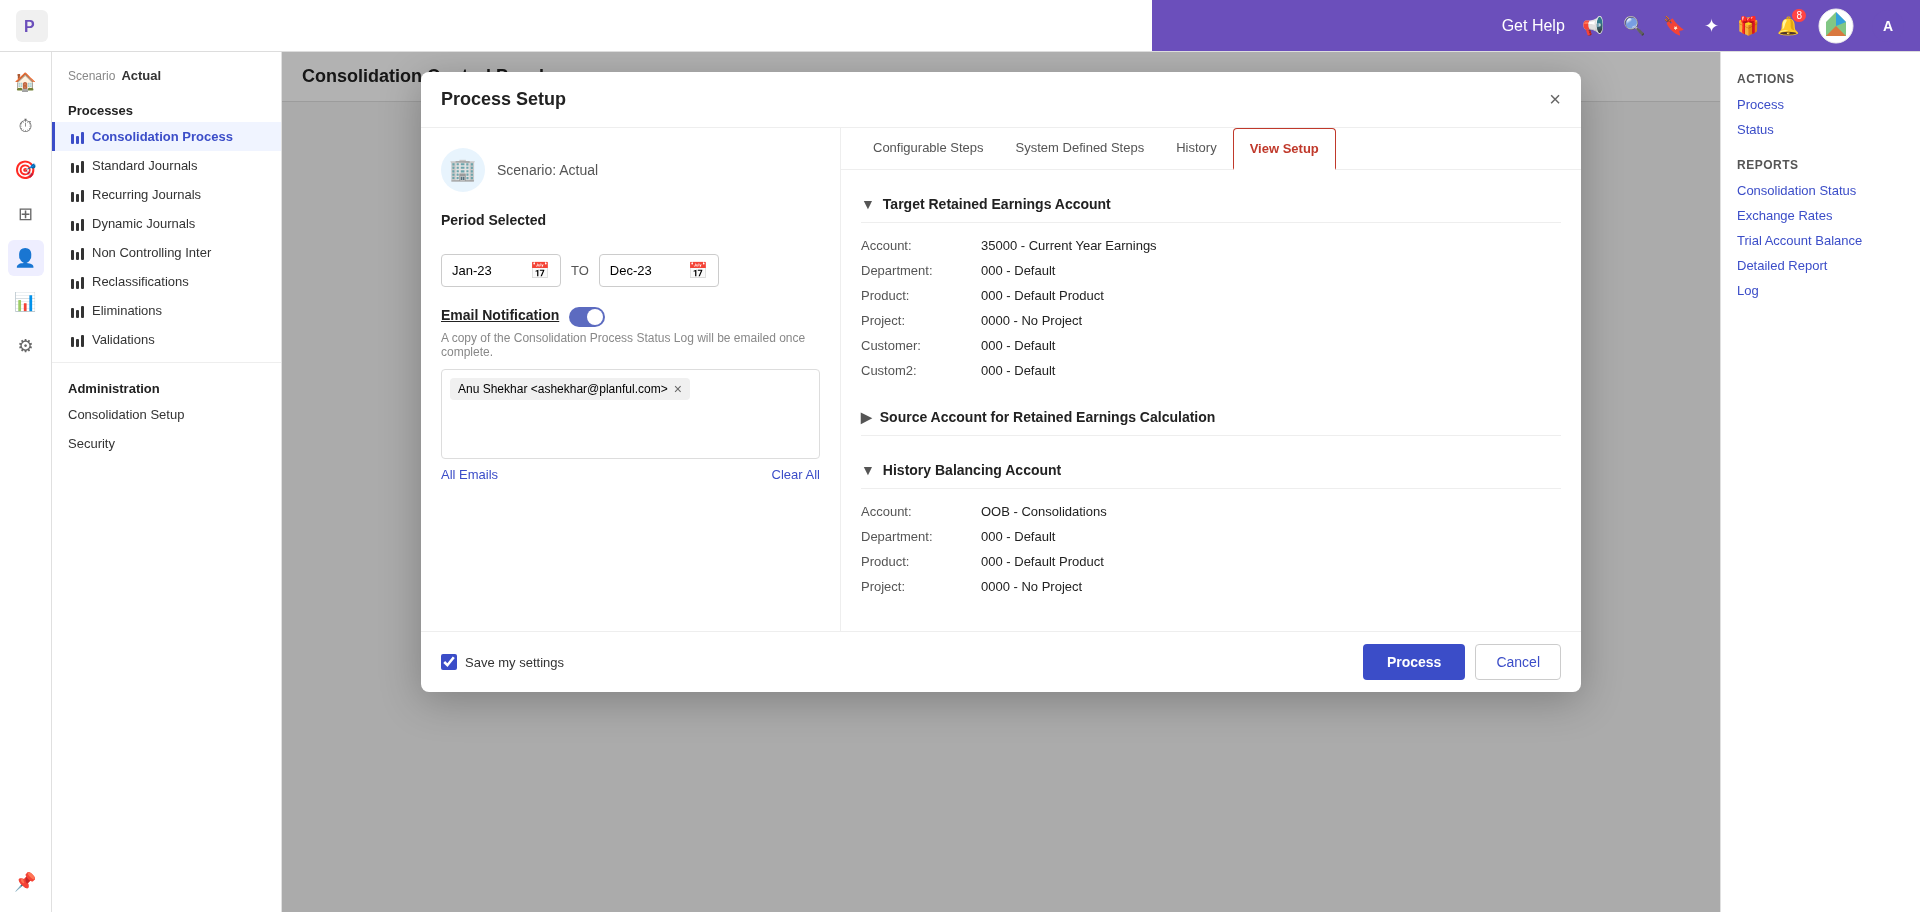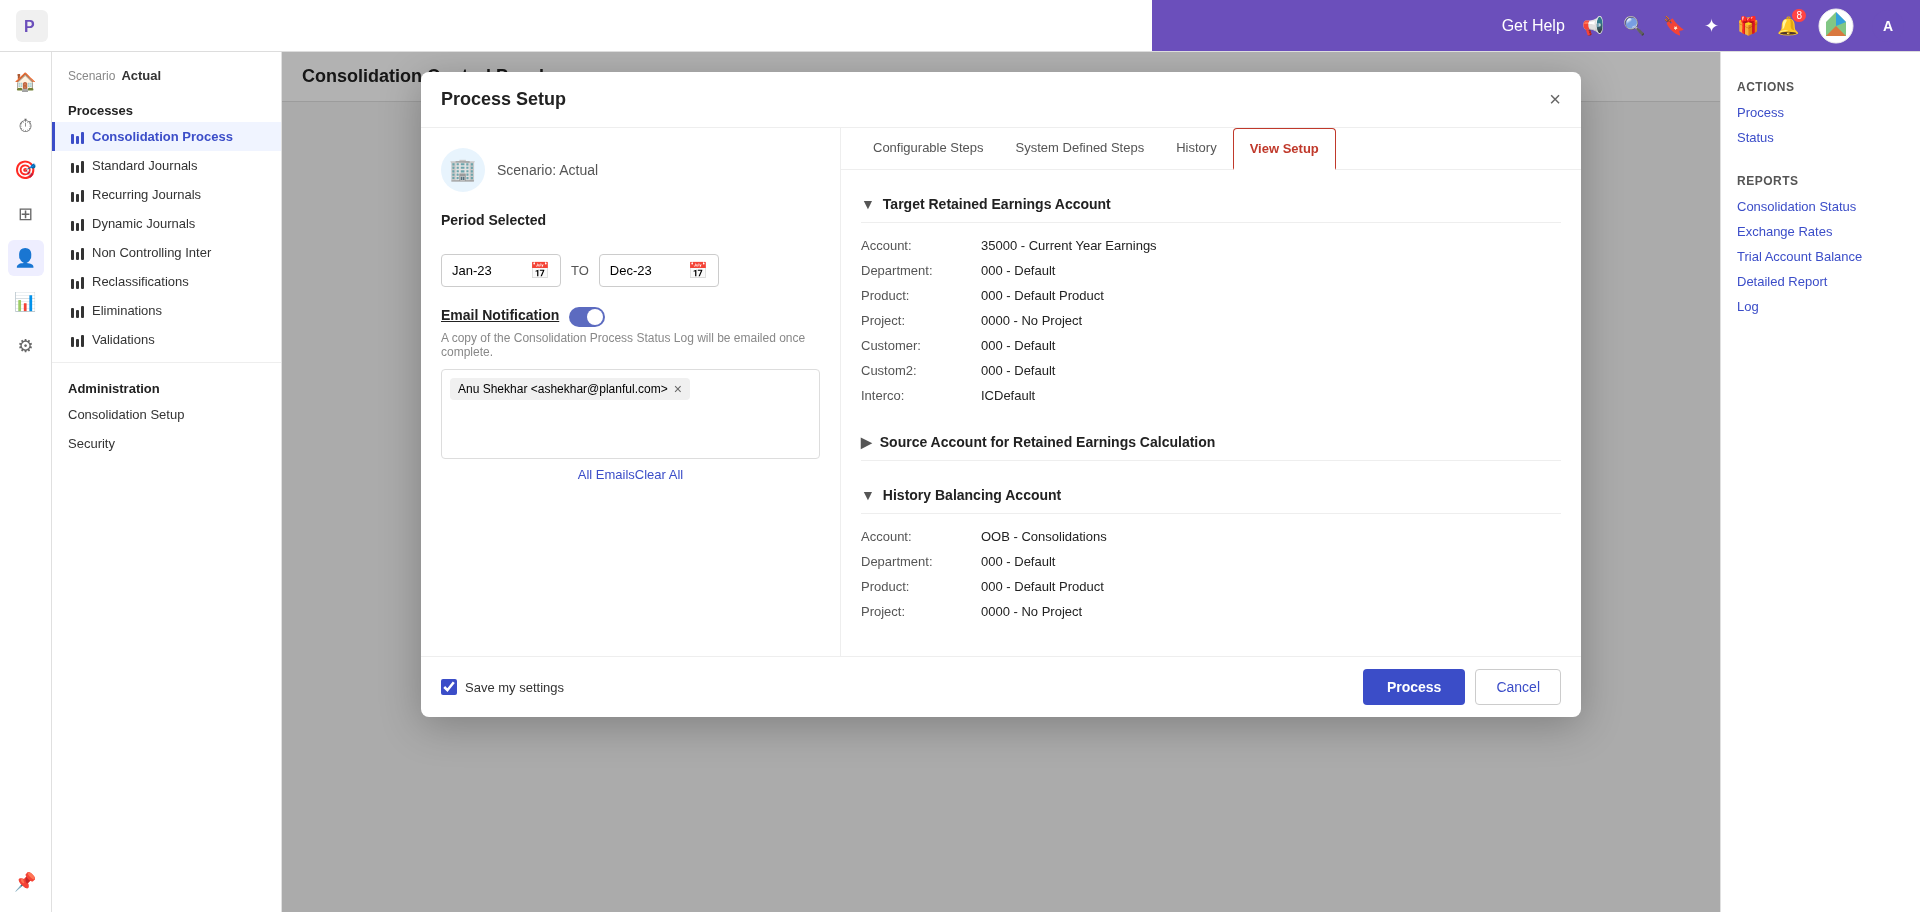--- a/index.html
+++ b/index.html
@@ -92,21 +92,21 @@
 
     
     .right-panel {
       width: 200px;
       background: #fff;
       border-left: 1px solid #e0e0e0;
       padding: 12px 0;
       display: flex;
       flex-direction: column;
     }
-    .right-panel-section { padding: 8px 16px; font-size: 13px; margin-top: 8px; }
+    .right-panel-section { padding: 8px 16px; font-size: 13px; }
     .right-panel-title { font-size: 12px; font-weight: 700; color: #555; text-transform: uppercase; letter-spacing: 0.5px; margin-bottom: 6px; }
     .right-panel-item { padding: 5px 0; color: #3b4dc8; cursor: pointer; font-size: 13px; }
 
     
     .modal-backdrop {
       position: absolute;
       top: 0; left: 0; right: 0; bottom: 0;
       background: rgba(0,0,0,0.3);
       z-index: 100;
       display: flex;
@@ -182,21 +182,21 @@
     .email-chip {
       display: inline-flex;
       align-items: center;
       background: #f0f0f0;
       border-radius: 4px;
       padding: 3px 8px;
       font-size: 12px;
       gap: 6px;
     }
     .chip-close { cursor: pointer; color: #666; font-size: 14px; }
-    .email-links { display: flex; justify-content: center; margin-top: 8px; }
+    .email-links { display: flex; justify-content: space-between; margin-top: 8px; }
     .email-link { color: #3b4dc8; font-size: 13px; cursor: pointer; }
 
     
     .modal-right {
       flex: 1;
       display: flex;
       flex-direction: column;
       overflow: hidden;
     }
     .modal-tabs {
@@ -497,24 +497,20 @@
                   <span class="data-val">0000 - No Project</span>
                 </div>
                 <div class="data-row">
                   <span class="data-key">Customer:</span>
                   <span class="data-val">000 - Default</span>
                 </div>
                 <div class="data-row">
                   <span class="data-key">Custom2:</span>
                   <span class="data-val">000 - Default</span>
                 </div>
-                <div class="data-row">
-                  <span class="data-key">Interco:</span>
-                  <span class="data-val">ICDefault</span>
-                </div>
               </div>
 
               <div class="section-block">
                 <div class="section-block-header">
                   <span class="chevron">▶</span>
                   <span>Source Account for Retained Earnings Calculation</span>
                 </div>
               </div>
 
               <div class="section-block">

